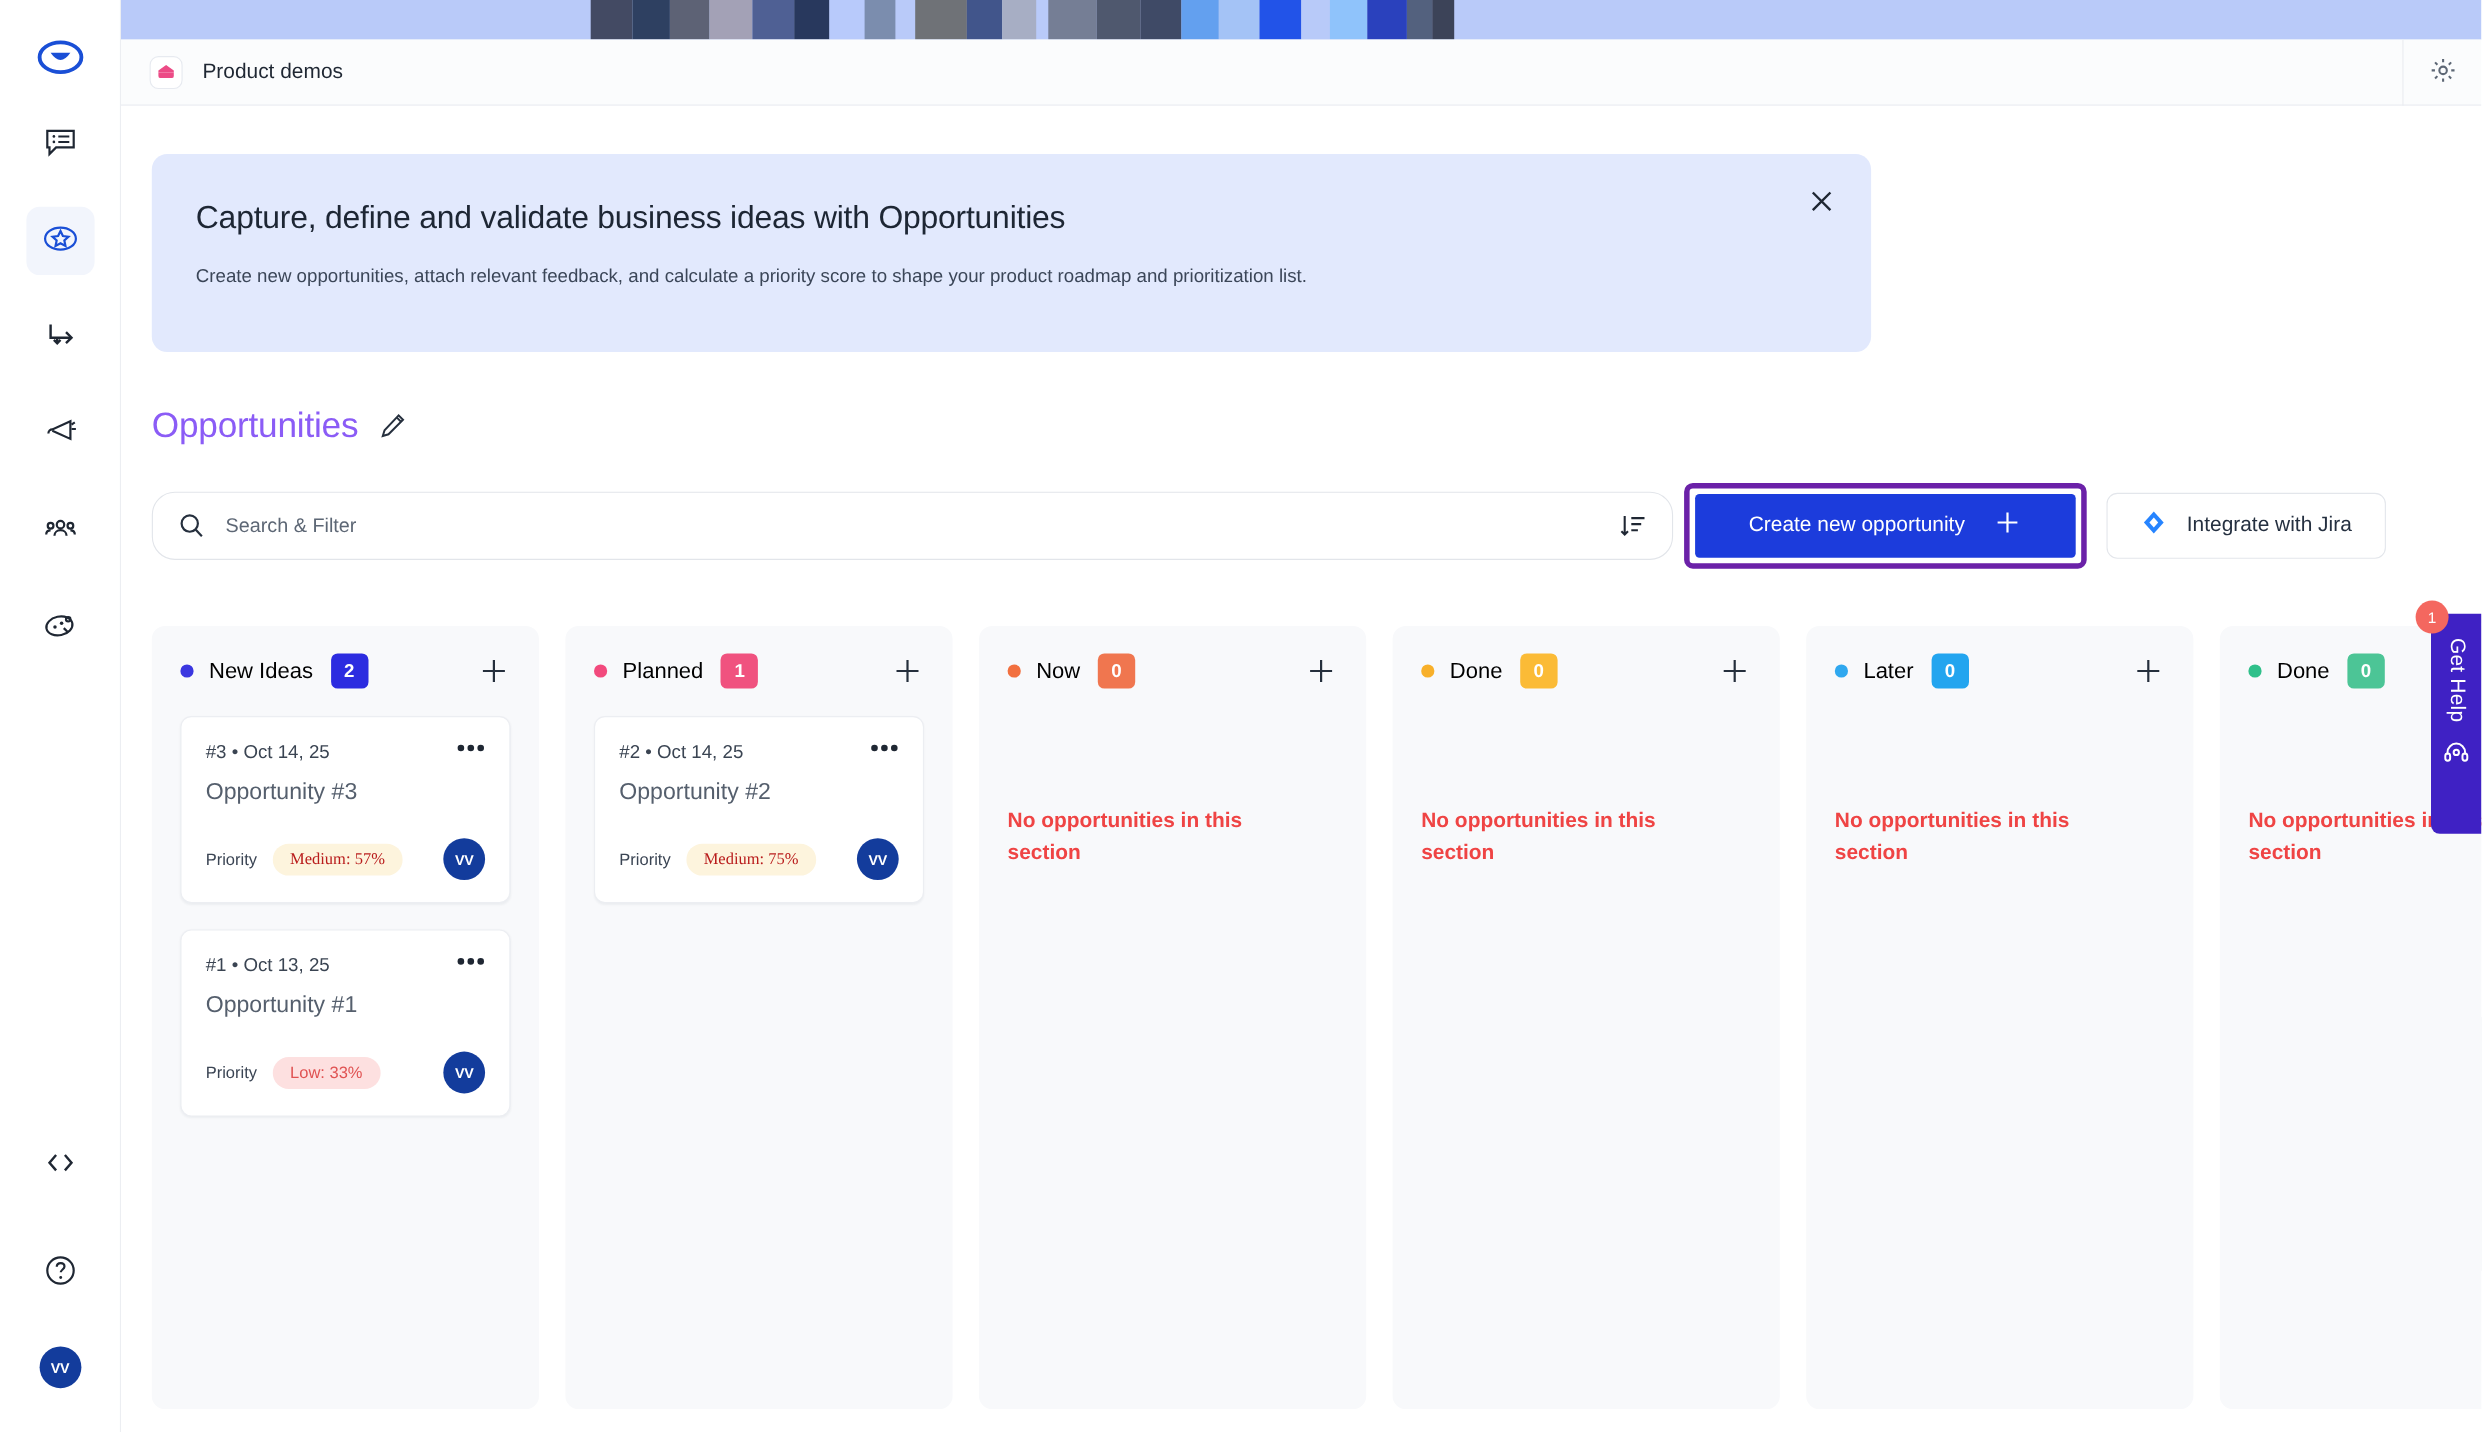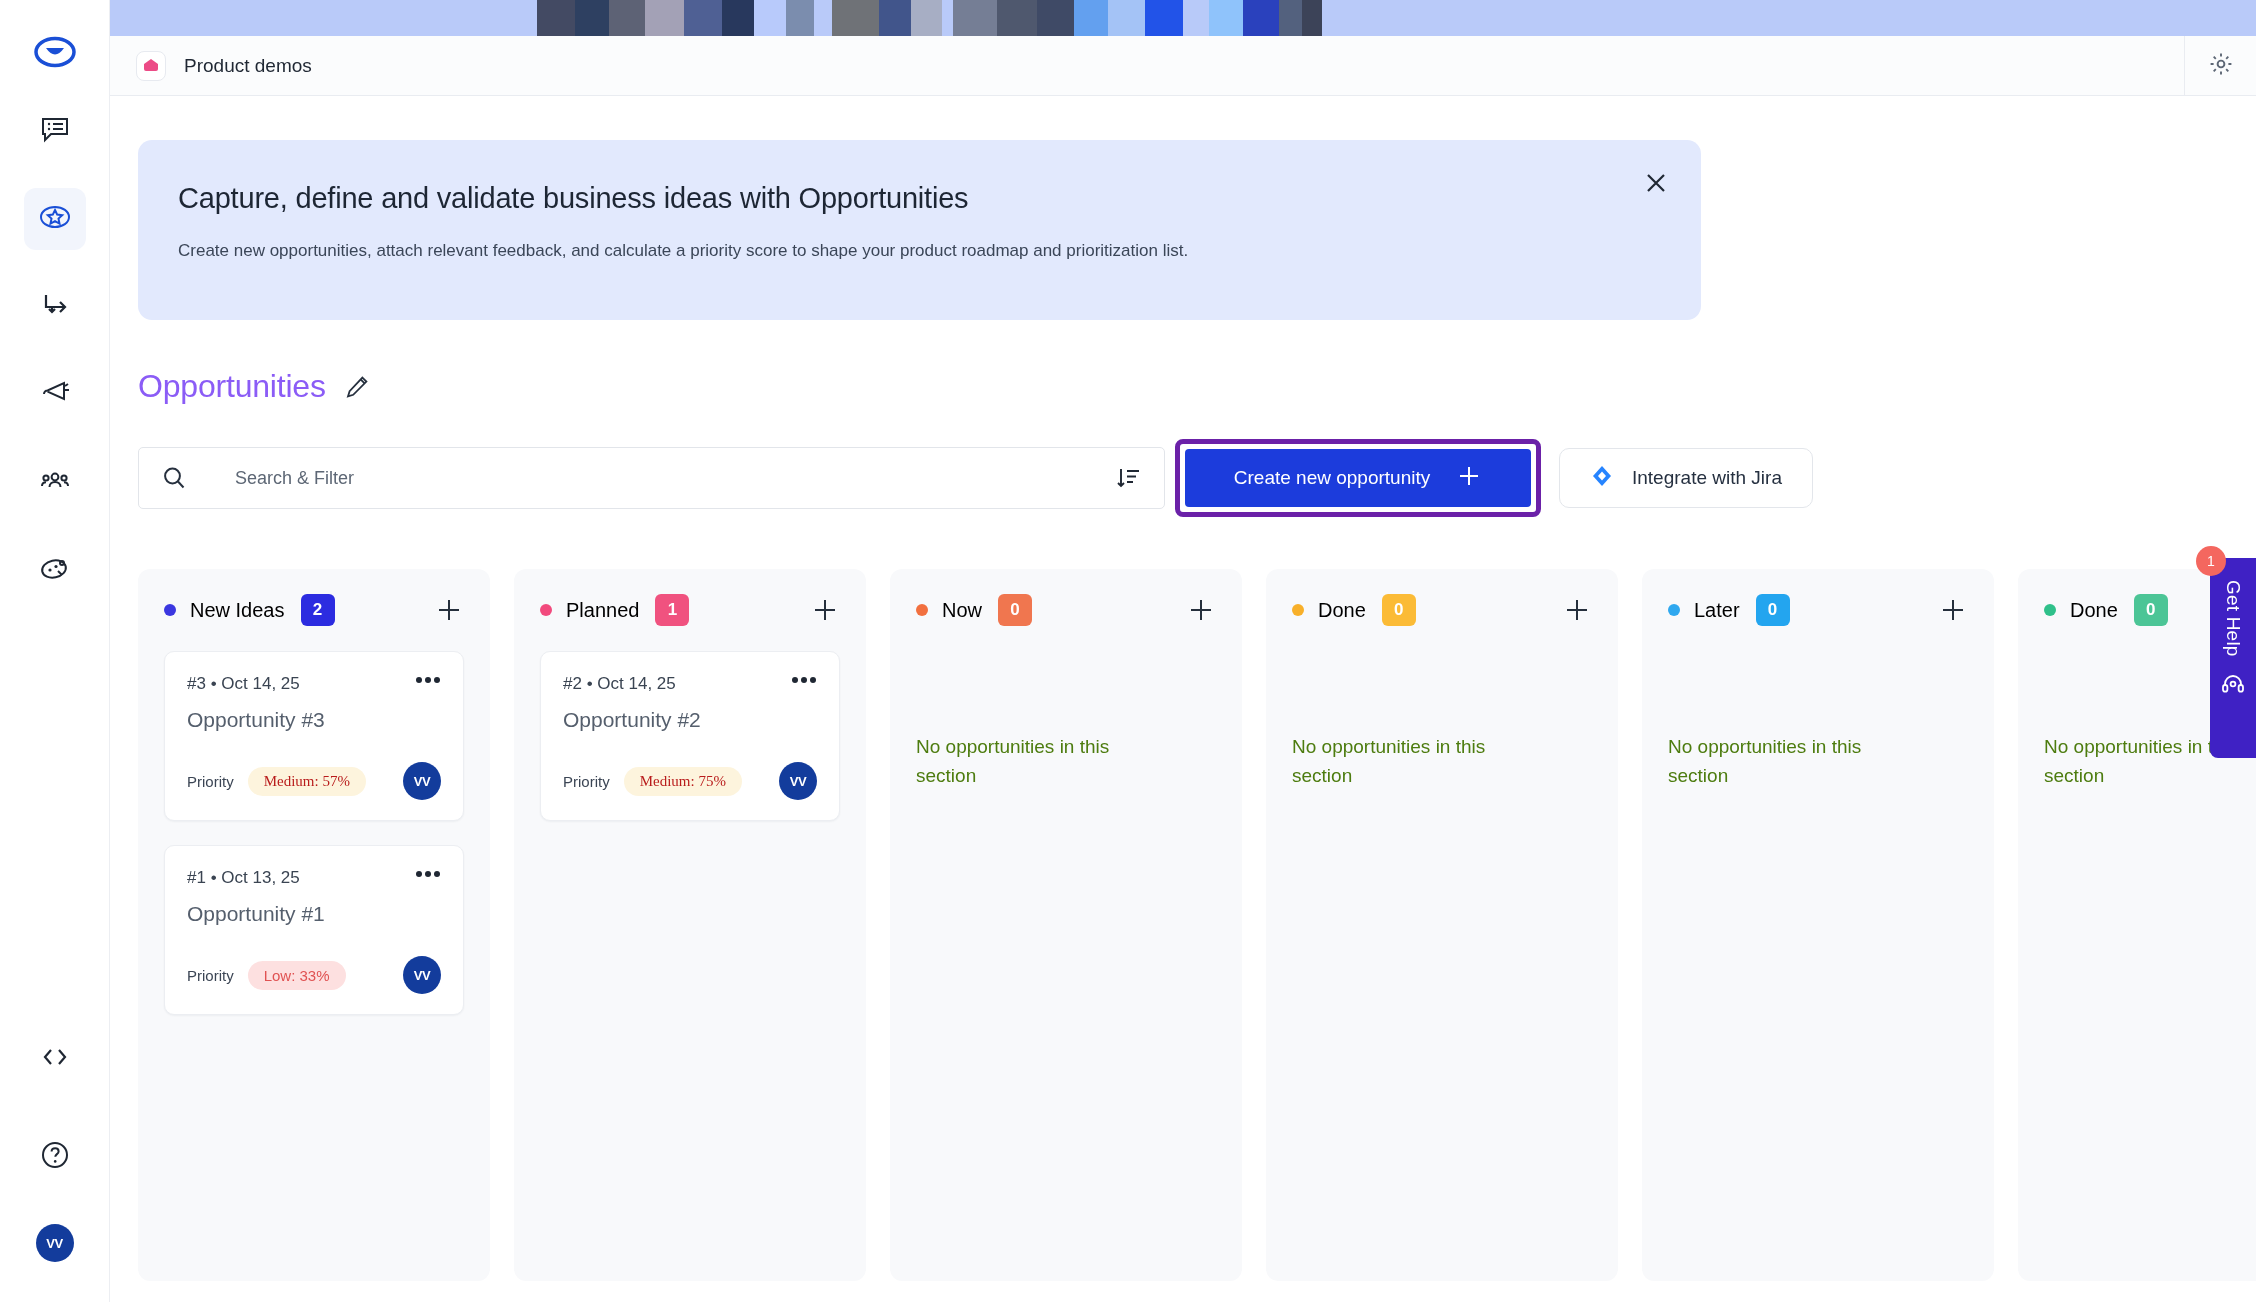--- a/index.html
+++ b/index.html
@@ -80,24 +80,23 @@
   }
 
   
   .title-row { display: flex; align-items: center; margin: 48px 0 0 28px; }
   .title-row h1 { font-size: 32px; font-weight: 400; color: #8b5cf6; letter-spacing: -0.2px; }
   .edit-ico { margin-left: 18px; cursor: pointer; display: flex; }
 
   
   .toolbar { display: flex; align-items: center; margin: 34px 0 0 28px; }
   .search {
-    width: 1027px; height: 62px; border: 1px solid #e2e5ea; border-radius: 5px;
+    width: 1383px; height: 62px; border: 1px solid #e2e5ea; border-radius: 21px;
     background: #fff; display: flex; align-items: center; padding: 0 22px 0 22px;
     position: relative;
-    gap: 30px;
   }
   .search .mag { margin-right: 18px; display: flex; }
   .search input {
     flex: 1 1 auto; border: 0; outline: 0; font-size: 18px; color: #26303e;
     font-family: "Liberation Sans", sans-serif; background: transparent;
   }
   .search input::placeholder { color: #5d6775; }
   .sort-ico { cursor: pointer; display: flex; margin-left: 12px; }
 
   .createwrap {
@@ -131,22 +130,23 @@
   }
   .dot { width: 12px; height: 12px; border-radius: 50%; margin-right: 14px; flex:0 0 12px;}
   .col-title { font-size: 20px; color: #000000; margin-right: 16px; white-space: nowrap; }
   .count {
     min-width: 34px; height: 32px; border-radius: 6px; color: #fff;
     font-size: 17px; font-weight: 700; display: flex; align-items: center;
     justify-content: center; padding: 0 9px;
   }
   .col-add { margin-left: auto; cursor: pointer; display: flex; }
   .empty-txt {
-    margin: 82px 26px 0 26px; font-size: 19px; color: #4d7c0f; line-height: 1.5;
+    margin: 82px 26px 0 26px; font-size: 19px; color: #ef4444; line-height: 1.5;
     max-width: 230px;
+    font-weight: bold;
   }
 
   
   .card {
     margin: 0 26px 24px 26px; background: #fff; border: 1px solid #eceef2;
     border-radius: 10px; padding: 22px 22px 20px 22px;
     box-shadow: 0 1px 2px rgba(20,30,60,.05); cursor: pointer;
   }
   .card-top { display: flex; align-items: flex-start; }
   .card-meta { font-size: 17px; color: #3a4452; }

